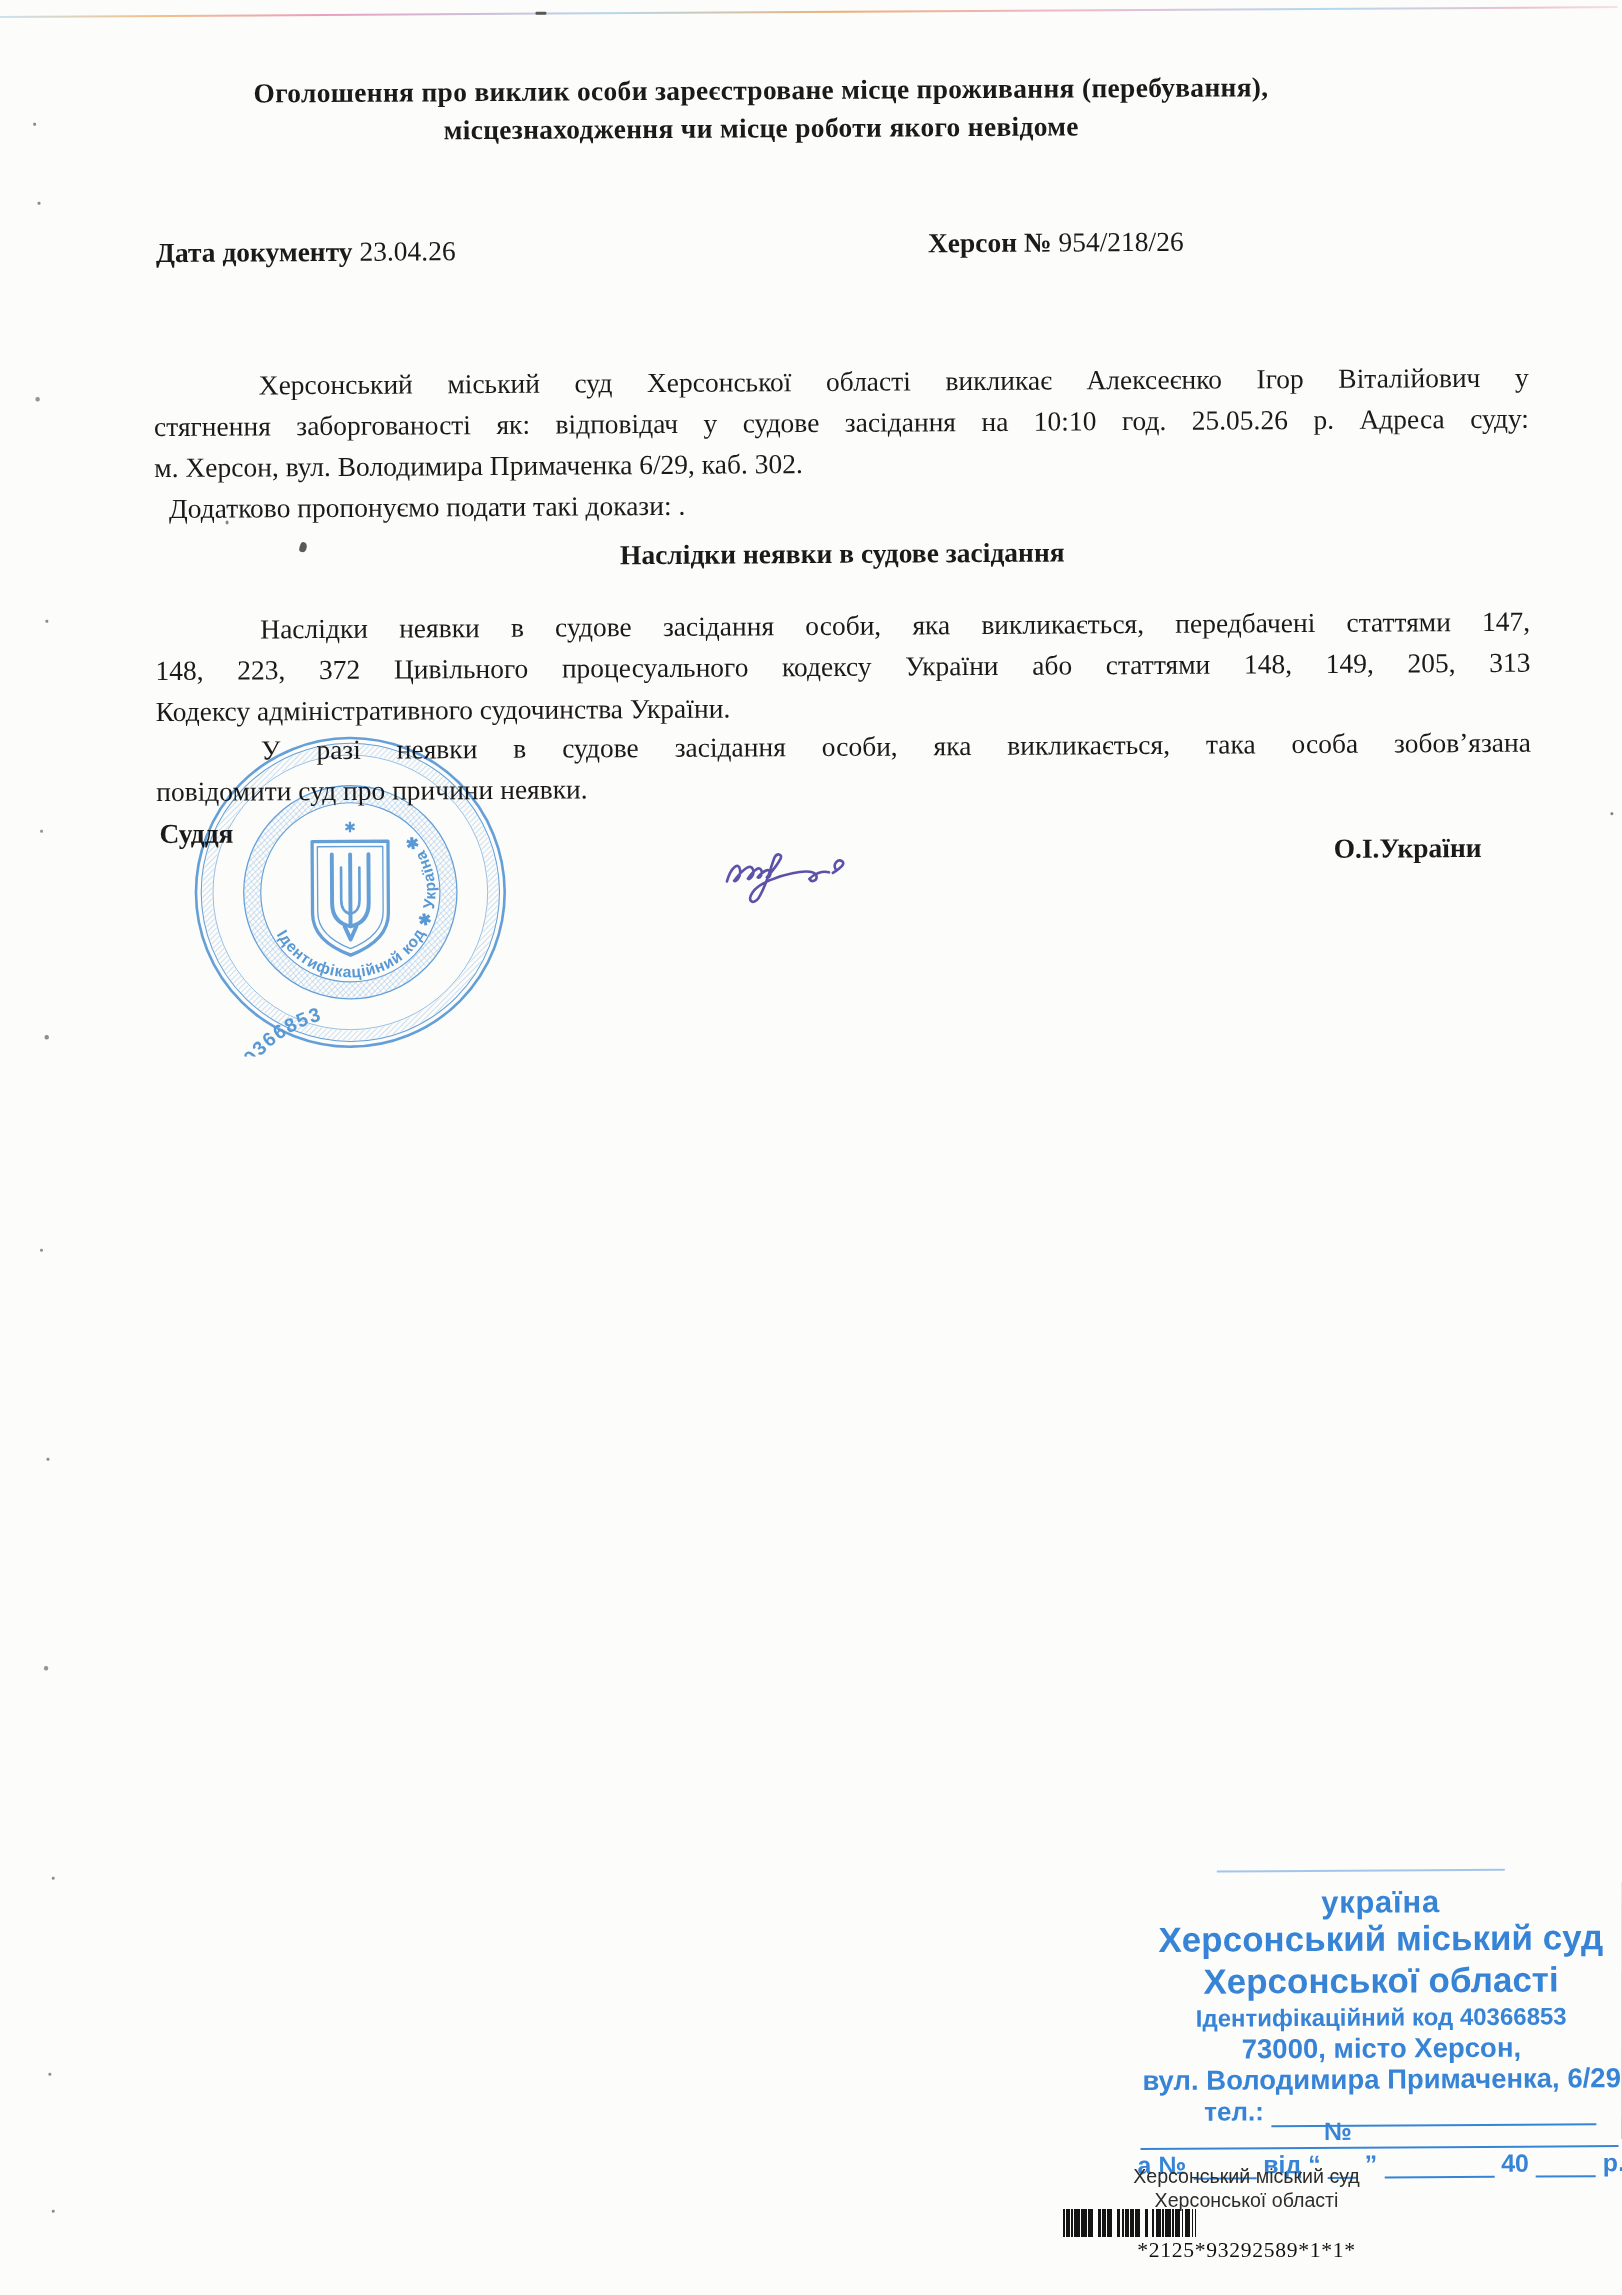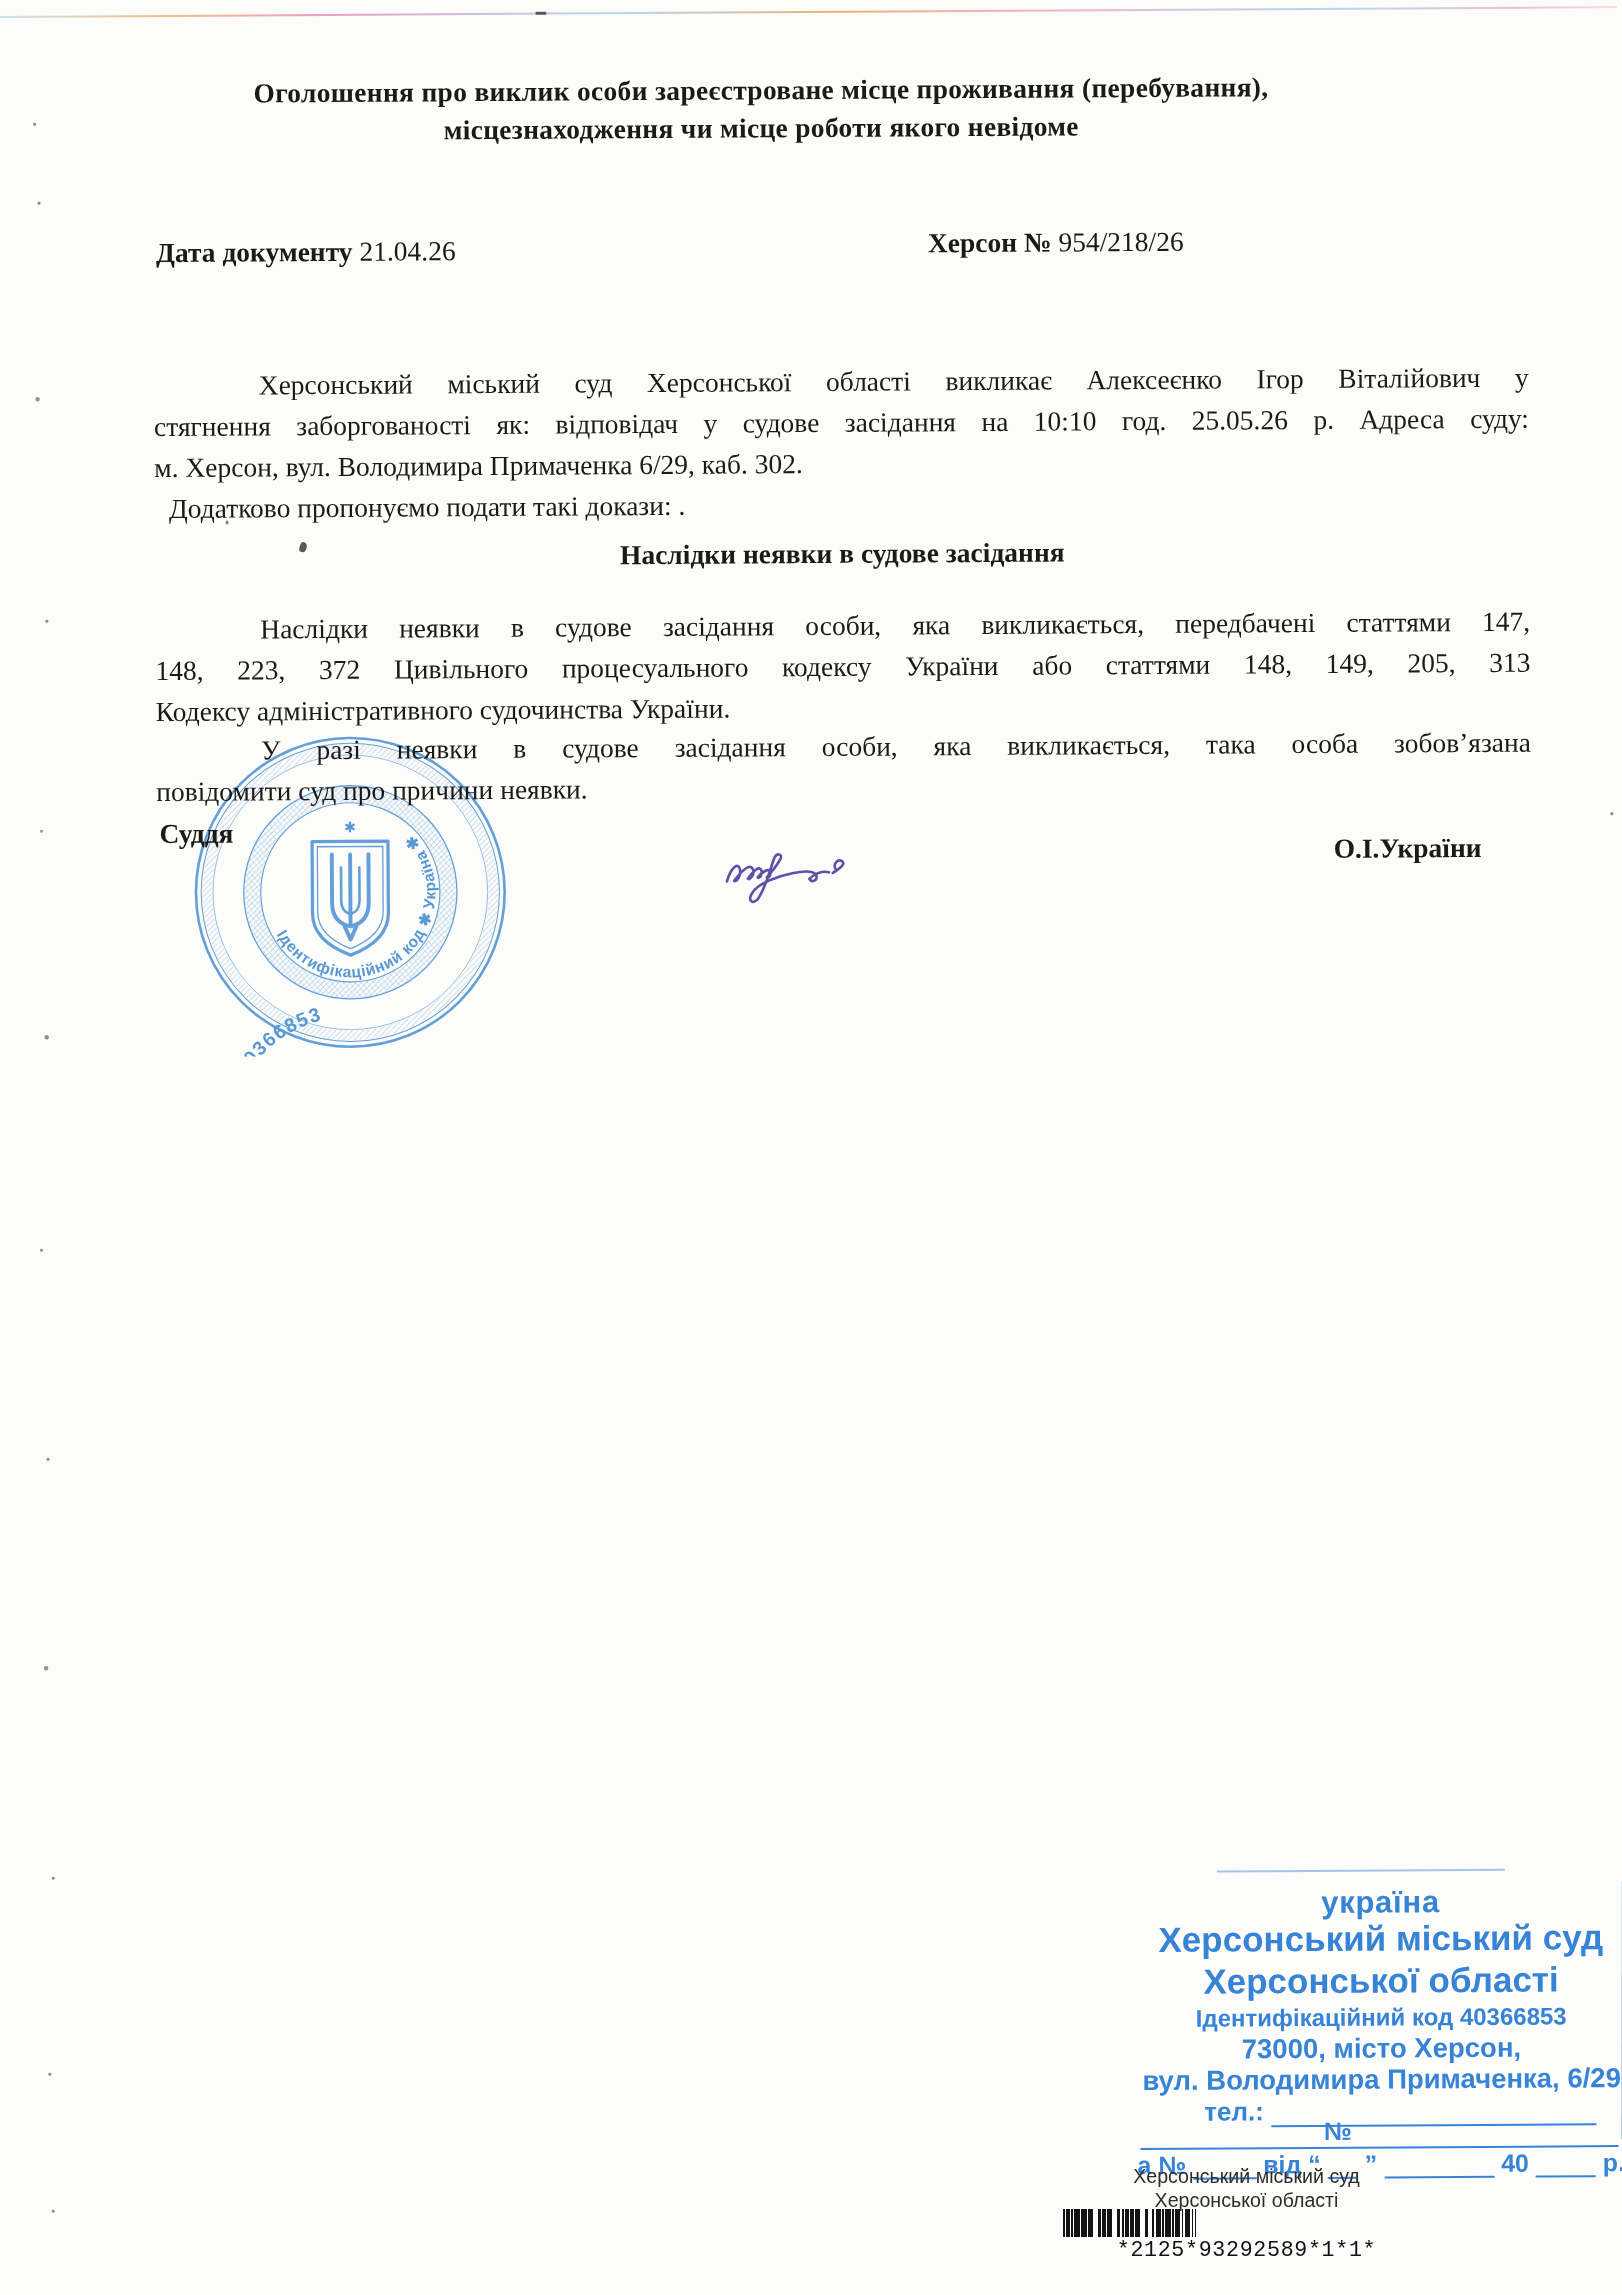--- a/index.html
+++ b/index.html
@@ -61,42 +61,42 @@
   .no-row{position:absolute; left:6.5px; top:241px; width:478px; border-bottom:2.6px solid #2e7fd6; text-align:center; font-size:25px; font-weight:bold; padding-bottom:1.3px;}
   .no-row span{position:relative; left:-41px;}
   .reg-row{position:absolute; left:3.9px; top:274px; font-size:25px; font-weight:bold; white-space:nowrap;}
   .cs-right-border{position:absolute; left:489px; top:7.9px; width:2.6px; height:257px; background:#2e7fd6; opacity:.8; transform:rotate(.4deg);}
   .cs-top-border{position:absolute; left:85px; top:-6.5px; width:288px; height:2.6px; background:#2e7fd6; opacity:.45;}
 
   
   .org-line{left:1083px; width:327px; text-align:center; font-family:"Liberation Sans", sans-serif; font-size:19.6px; color:#2e2d2b; line-height:23.6px;}
   #barcode{left:1063px; top:2209px; width:368px; height:27.5px; overflow:hidden; white-space:nowrap; font-size:0;}
   #barcode i{display:inline-block; height:100%; background:#141414;}
-  .barcode-caption{left:1083px; top:2238px; width:327px; text-align:center; font-family:Liberation Mono, monospace; font-size:21.6px; color:#111; letter-spacing:0.7px;}
+  .barcode-caption{left:1083px; top:2238px; width:327px; text-align:center; font-family:Liberation Serif, serif; font-size:21.6px; color:#111; letter-spacing:0.7px;}
 </style>
 </head>
 <body>
 
 <div id="page">
   <div id="doc">
 
     <div class="abs scanline"></div>
     <div class="abs scantick"></div>
     <div class="abs specks"></div>
     <div class="abs blob1"></div>
     <div class="abs blob2"></div>
 
     <div class="abs title">
       <div>Оголошення про виклик особи зареєстроване місце проживання (перебування),</div>
       <div>місцезнаходження чи місце роботи якого невідоме</div>
     </div>
 
     <div class="abs meta" style="left:160px; top:233px;">
       <b>Дата документу</b>
-      <span>21.04.26</span>
+      <span>23.04.26</span>
     </div>
     <div class="abs meta" style="left:932px; top:228px;">
       <b>Херсон №</b>
       <span>954/218/26</span>
     </div>
 
     <div class="abs body-block" style="top:361px;">
       <div class="ln wrap ind">Херсонський  міський  суд  Херсонської  області  викликає  Алексеєнко  Ігор  Віталійович  у</div>
       <div class="ln wrap">стягнення заборгованості  як: відповідач у судове засідання  на  10:10 год. 25.05.26 р. Адреса суду:</div>
       <div class="ln">м. Херсон, вул. Володимира Примаченка  6/29, каб. 302.</div>

